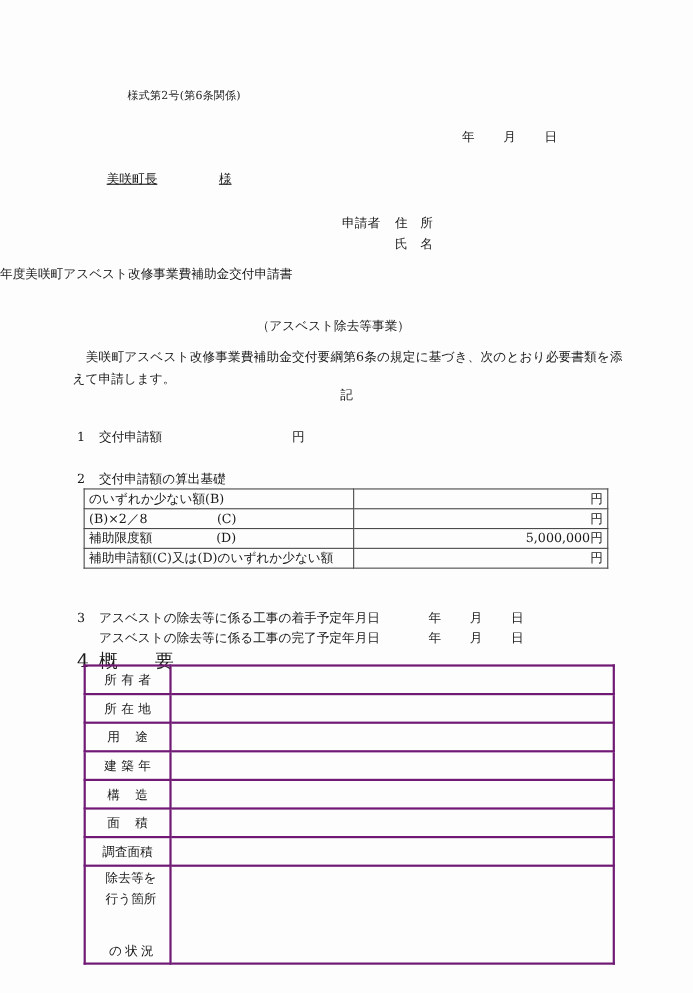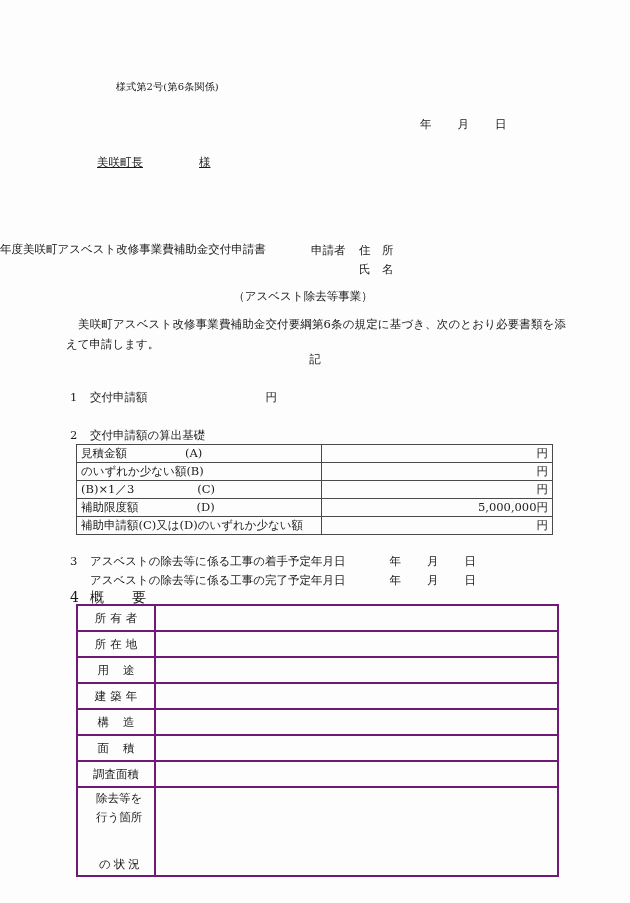--- a/index.html
+++ b/index.html
@@ -54,21 +54,20 @@
     width: 56px;
   }
 
   .applicant {
     position: absolute;
     left: 311px;
     top: 193px;
     font-size: 11.5px;
     line-height: 19px;
     white-space: nowrap;
-    margin-top: 48px;
   }
   .applicant .lbl {
     display: inline-block;
     width: 48px;
   }
   .applicant .row2 {
     padding-left: 48px;
   }
 
   .title-main {
@@ -194,21 +193,21 @@
   }
   .item3 .dates .gap {
     display: inline-block;
     width: 26px;
   }
 
   .item4-label {
     position: absolute;
     left: 70px;
     top: 589px;
-    font-size: 14px;
+    font-size: 17px;
     white-space: nowrap;
   }
   .item4-label .num {
     display: inline-block;
     width: 20px;
   }
 
   
   .outline-table {
     position: absolute;
@@ -295,30 +294,26 @@
   <div class="item1">
     <span class="num">1</span><span>交付申請額</span><span class="yen">円</span>
   </div>
 
   <div class="item2-label">
     <span class="num">2</span><span>交付申請額の算出基礎</span>
   </div>
 
   <table class="calc-table">
     <tbody>
-      <tr class="calc-row-a">
-        <td class="label"><span>見積金額</span><span class="code">(A)</span></td>
-        <td class="value">円</td>
-      </tr>
       <tr>
         <td class="label">のいずれか少ない額(B)</td>
         <td class="value">円</td>
       </tr>
       <tr class="calc-row-c">
-        <td class="label"><span>(B)×1／3</span><span class="code">(C)</span></td>
+        <td class="label"><span>(B)×2／8</span><span class="code">(C)</span></td>
         <td class="value">円</td>
       </tr>
       <tr class="calc-row-d">
         <td class="label"><span>補助限度額</span><span class="code">(D)</span></td>
         <td class="value">5,000,000円</td>
       </tr>
       <tr>
         <td class="label">補助申請額(C)又は(D)のいずれか少ない額</td>
         <td class="value">円</td>
       </tr>

